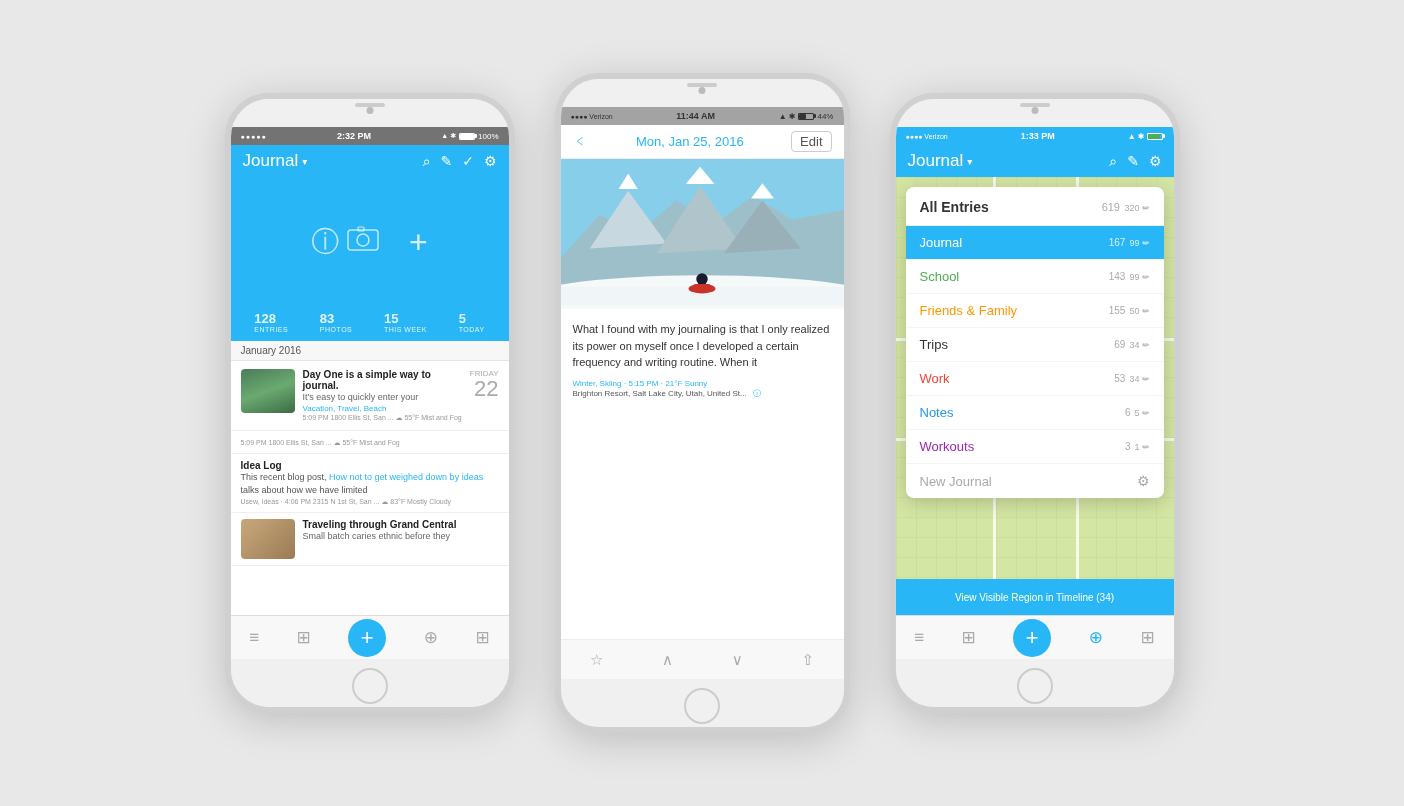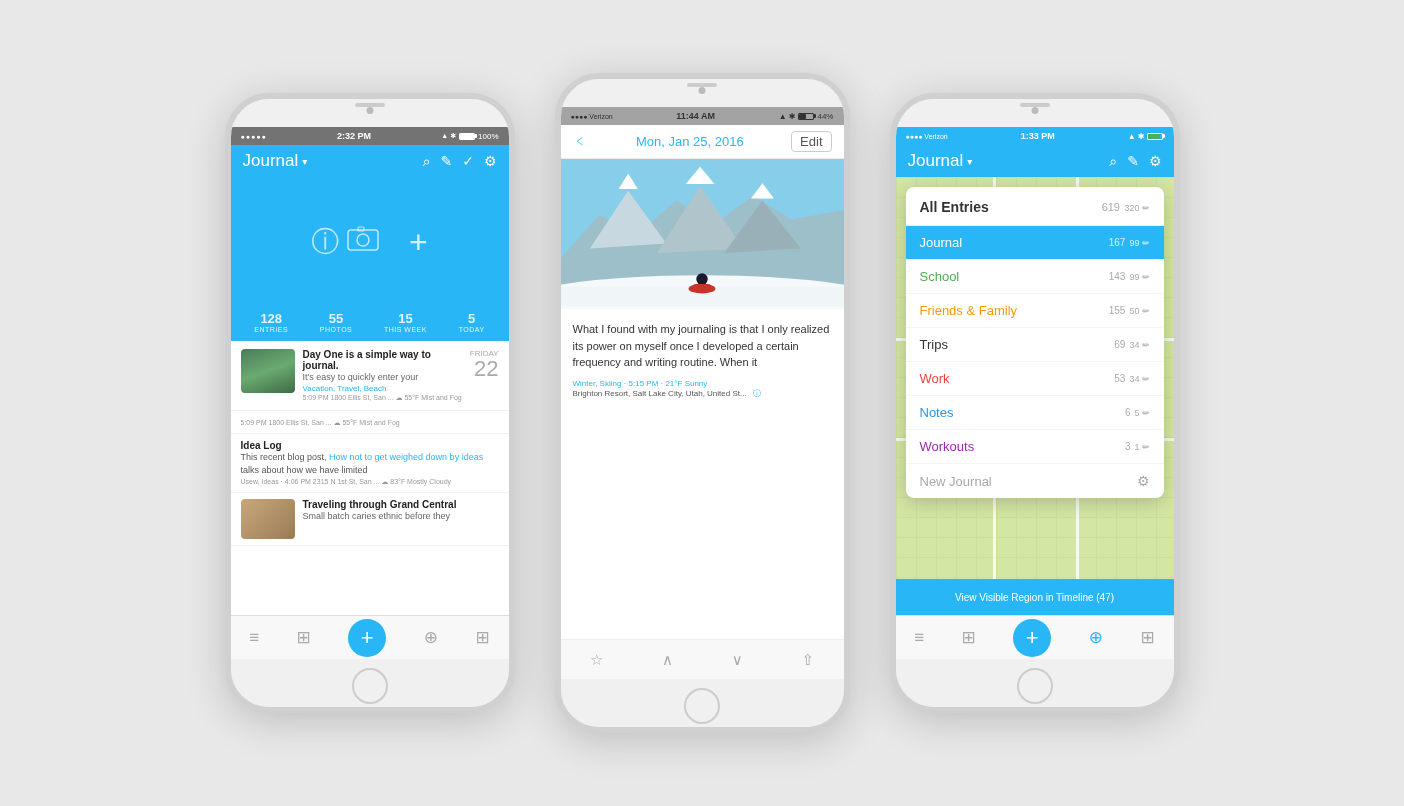--- a/index.html
+++ b/index.html
@@ -119,21 +119,21 @@
       gap: 30px;
     }
     .camera-icon { color: rgba(255,255,255,0.7); font-size: 28px; }
     .plus-icon { color: rgba(255,255,255,0.8); font-size: 32px; font-weight: 200; }
     .phone1-stats {
       background: #29b6f6;
       display: flex;
       justify-content: space-around;
       padding: 4px 8px 8px;
     }
-    .stat-item { text-align: center; color: rgba(255,255,255,0.85); }
+    .stat-item { color: rgba(255,255,255,0.85); }
     .stat-num { font-size: 13px; font-weight: 600; }
     .stat-label { font-size: 7px; text-transform: uppercase; letter-spacing: 0.5px; }
     .phone1-list {
       flex: 1;
       background: #fff;
       overflow: hidden;
     }
     .month-header {
       padding: 4px 10px;
       font-size: 10px;
@@ -413,34 +413,35 @@
         </span>
         <span class="plus-icon">+</span>
       </div>
 
       <div class="phone1-stats">
         <div class="stat-item">
           <div class="stat-num">128</div>
           <div class="stat-label">ENTRIES</div>
         </div>
         <div class="stat-item">
-          <div class="stat-num">55</div>
+          <div class="stat-num">83</div>
           <div class="stat-label">PHOTOS</div>
         </div>
         <div class="stat-item">
           <div class="stat-num">15</div>
           <div class="stat-label">THIS WEEK</div>
         </div>
         <div class="stat-item">
           <div class="stat-num">5</div>
           <div class="stat-label">TODAY</div>
         </div>
       </div>
 
       <div class="phone1-list">
+        <div class="month-header">January 2016</div>
 
         <div class="entry-item">
           <div class="entry-thumb">
             <div class="thumb-forest"></div>
           </div>
           <div class="entry-content">
             <div class="entry-title">Day One is a simple way to journal.</div>
             <div class="entry-sub">It's easy to quickly enter your</div>
             <div class="entry-tags">Vacation, Travel, Beach</div>
             <div class="entry-meta">5:09 PM 1800 Ellis St, San ... ☁ 55°F Mist and Fog</div>
@@ -659,21 +660,21 @@
           </div>
 
           <div class="picker-new">
             <span class="picker-new-text">New Journal</span>
             <span class="picker-gear">⚙</span>
           </div>
         </div>
       </div>
 
       <div class="phone3-bottom-bar">
-        <span class="view-timeline-btn">View Visible Region in Timeline (47)</span>
+        <span class="view-timeline-btn">View Visible Region in Timeline (34)</span>
       </div>
 
       <div class="phone3-tab-bar">
         <span class="tb-icon">≡</span>
         <span class="tb-icon">⊞</span>
         <div class="tb-plus-btn">+</div>
         <span class="tb-icon" style="color:#29b6f6;">⊕</span>
         <span class="tb-icon">⊞</span>
       </div>
     </div>

